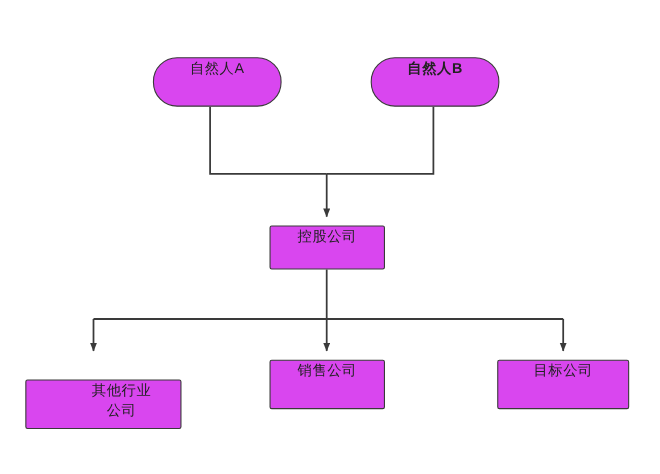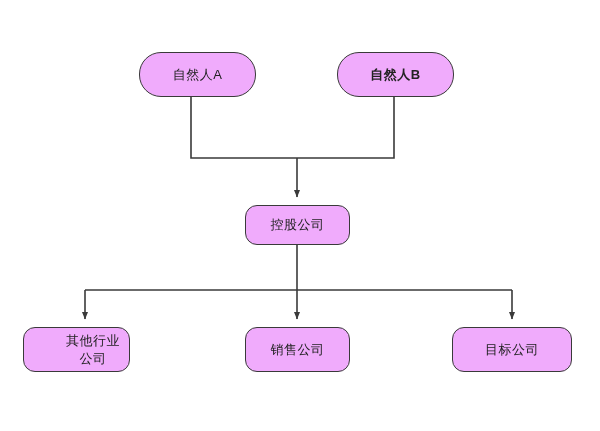--- a/index.html
+++ b/index.html
@@ -18,37 +18,37 @@
   #svg-layer {
     position: absolute;
     left: 0;
     top: 0;
     width: 600px;
     height: 431px;
   }
   .node {
     position: absolute;
     box-sizing: border-box;
-    background: #f0abfc;
+    background: #d946ef;
     border: 1px solid #3a3a3a;
     display: flex;
-    align-items: center;
+    align-items: flex-start;
     justify-content: center;
     text-align: center;
     color: #222222;
     font-size: 13px;
     line-height: 18px;
     letter-spacing: 0.5px;
     z-index: 2;
   }
   .node.pill {
     border-radius: 22px;
   }
   .node.rect {
-    border-radius: 12px;
+    border-radius: 2px;
   }
   .node-label {
     display: block;
     white-space: pre-line;
   }
 </style>
 </head>
 <body>
 
 <div id="page">
@@ -82,21 +82,21 @@
   </div>
 
   <div class="node pill" style="left:337px; top:52px; width:117px; height:45px;font-weight:bold;">
     <span class="node-label">自然人B</span>
   </div>
 
   <div class="node rect" style="left:245px; top:205px; width:105px; height:40px;">
     <span class="node-label">控股公司</span>
   </div>
 
-  <div class="node rect" style="left:23px; top:327px; width:107px; height:45px;padding-left:33px;">
+  <div class="node rect" style="left:23px; top:345px; width:142px; height:45px;padding-left:33px;">
     <span class="node-label">其他行业
 公司</span>
   </div>
 
   <div class="node rect" style="left:245px; top:327px; width:105px; height:45px;">
     <span class="node-label">销售公司</span>
   </div>
 
   <div class="node rect" style="left:452px; top:327px; width:120px; height:45px;">
     <span class="node-label">目标公司</span>

